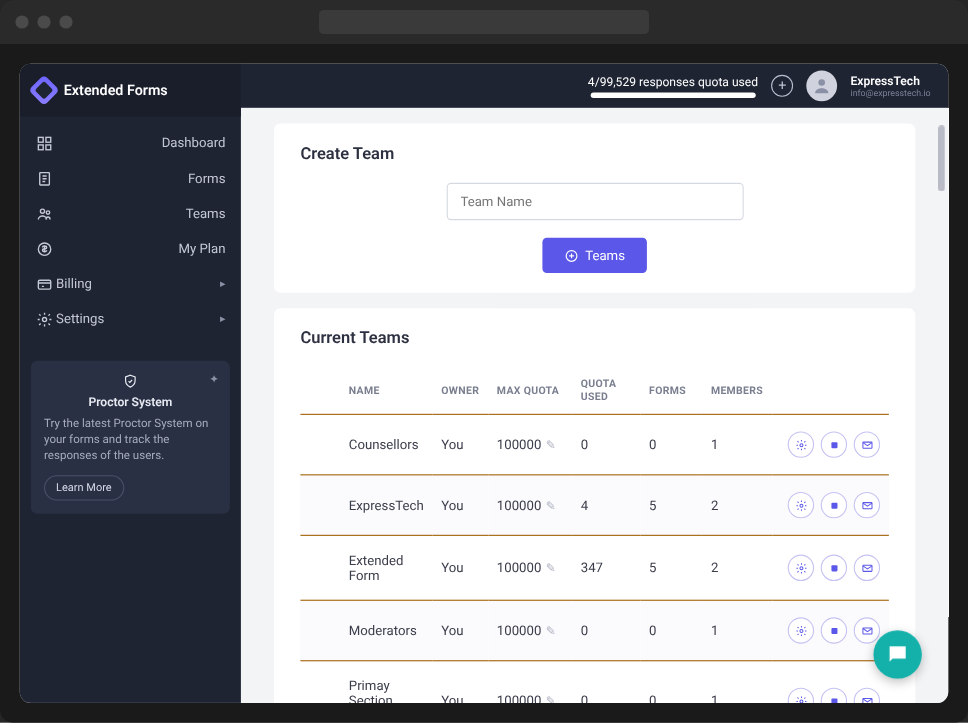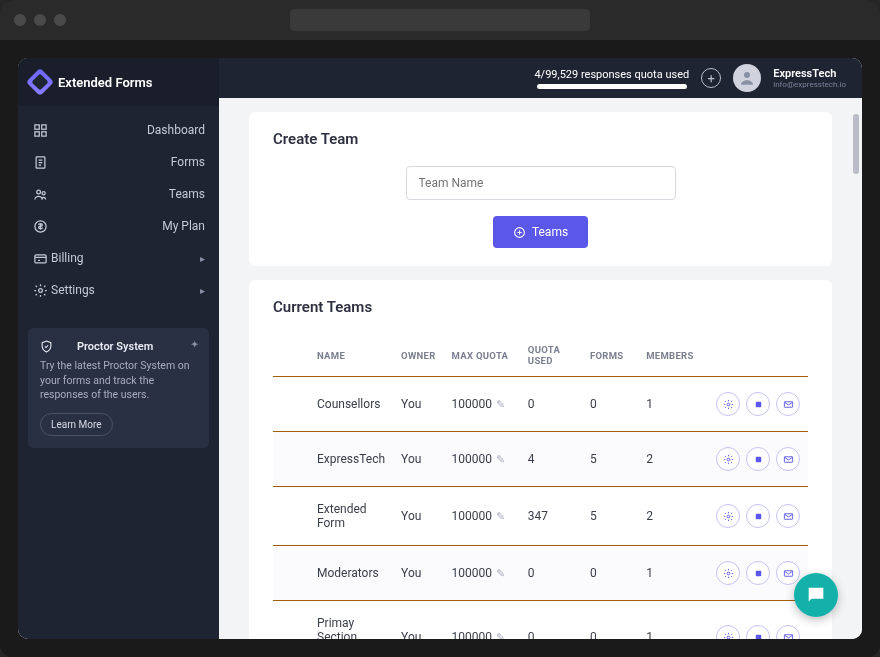--- a/index.html
+++ b/index.html
@@ -12,21 +12,21 @@
 .app { flex: 1; margin: 18px; border-radius: 10px; background: #f3f4f6; display: flex; overflow: hidden; position: relative; }
 .sidebar { width: 201px; background: #1f2433; color: #c5c9d6; display: flex; flex-direction: column; font-size: 12px; }
 .brand { display: flex; align-items: center; gap: 8px; padding: 14px 12px; font-size: 13px; font-weight: 600; color: #fff; background:#1a1e2b; }
 .brand-logo { width: 20px; height: 20px; background: linear-gradient(135deg,#6c63ff,#8b7fff); border-radius: 4px; transform: rotate(45deg); position: relative; }
 .brand-logo::after{content:"";position:absolute;inset:4px;background:#1f2433;border-radius:2px;}
 .nav { padding: 8px 0; }
 .nav-item { display: flex; align-items: center; gap: 3px; padding: 8px 14px; cursor: pointer; justify-content: space-between; }
 .nav-icon { width: 16px; height: 16px; display: flex; align-items: center; justify-content: center; flex-shrink:0; }
 .nav-caret { margin-left: auto; font-size: 10px; color:#8a90a5; }
 .promo { margin: 14px 10px; padding: 12px; background: #2a3044; border-radius: 6px; font-size: 10.5px; color: #a7acbe; position: relative; }
-.promo-title { display: flex; align-items: center; gap: 24px; color: #e8eaf2; font-weight: 600; margin-bottom: 6px; font-size:11px;}
+.promo-title { display: flex; align-items: center; gap: 6px; color: #e8eaf2; font-weight: 600; margin-bottom: 6px; font-size:11px;flex-direction:column;}
 .promo-spark { position: absolute; top: 10px; right: 10px; color: #8a90a5; }
 .promo-learn { margin-top: 10px; display: inline-block; padding: 5px 10px; border: 1px solid #4a5068; border-radius: 14px; color: #d6d9e5; font-size: 10px; cursor: pointer; }
 .main { flex: 1; display: flex; flex-direction: column; overflow: hidden; }
 .topbar { height: 40px; background: #1f2433; display: flex; align-items: center; justify-content: flex-end; gap: 12px; padding: 0 16px; color: #fff; }
 .quota { display: flex; flex-direction: column; align-items: center; font-size: 11px; }
 .quota-bar { width: 150px; height: 5px; background: #fff; border-radius: 3px; margin-top: 3px; position:relative; }
 .plus-circ { width: 20px; height: 20px; border: 1.5px solid #b8bdd0; border-radius: 50%; display: flex; align-items: center; justify-content: center; font-size: 13px; color: #b8bdd0; cursor: pointer; }
 .avatar { width: 28px; height: 28px; border-radius: 50%; background: #d0d3de; display:flex; align-items:center; justify-content:center;}
 .userinfo { display: flex; flex-direction: column; font-size: 10px; line-height: 1.2; }
 .userinfo .name { font-weight: 600; font-size:11px;}

